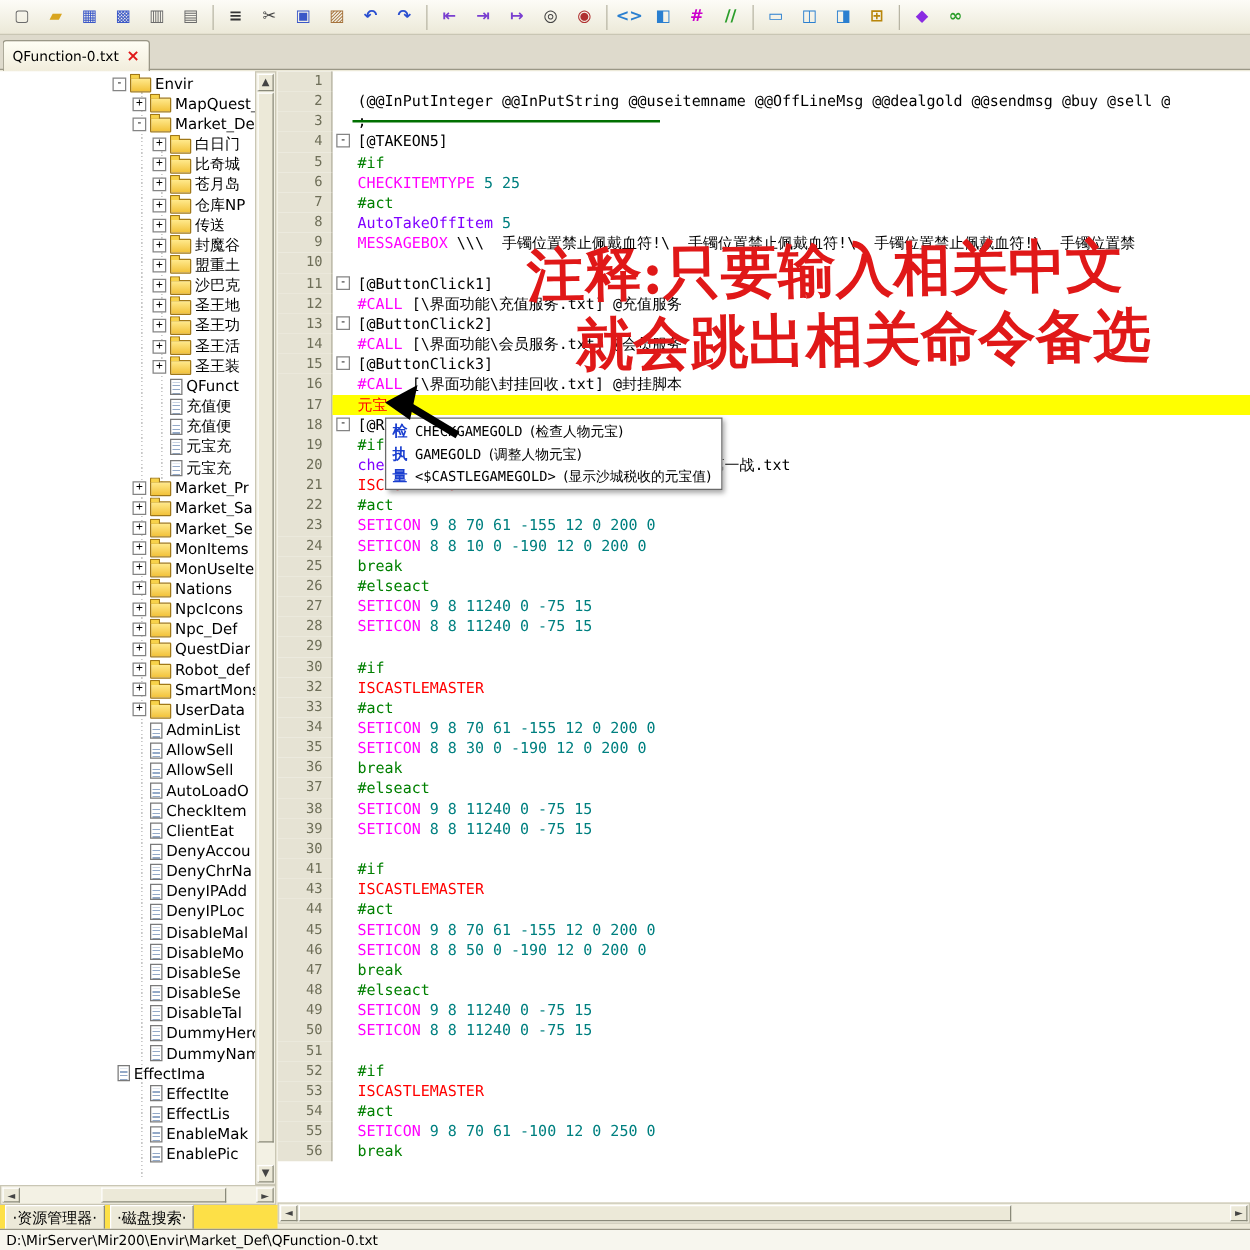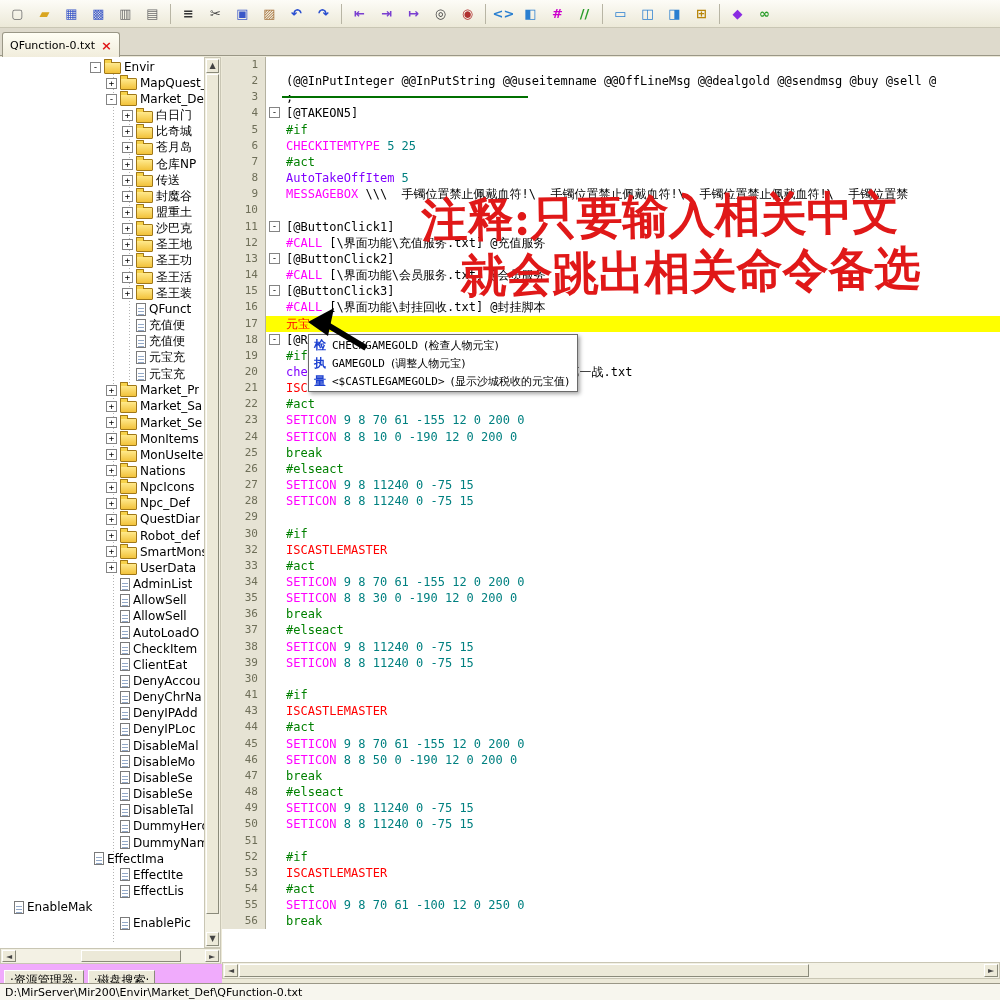--- a/index.html
+++ b/index.html
@@ -39,22 +39,22 @@
     background-image:repeating-linear-gradient(to bottom,transparent 0 2px,#93a9c8 2px 3px);background-size:6px 100%;background-position:1px 2px;background-repeat:no-repeat;}
   .tlabel{overflow:hidden;}
 
   
   .sb{position:absolute;background:#f3f1e4;border:1px solid #c9c6b4;box-sizing:border-box;}
   .sb-btn{position:absolute;background:#ece9d8;border:1px solid;border-color:#fff #8a8a7a #8a8a7a #fff;
     font:8px/12px "DejaVu Sans",sans-serif;text-align:center;color:#444;box-sizing:border-box;}
   .sb-thumb{position:absolute;background:#ece9d8;border:1px solid;border-color:#fff #8a8a7a #8a8a7a #fff;box-sizing:border-box;}
 
   
-  #panel-tabs{position:absolute;left:0;top:964px;width:222px;height:32px;background:#f0abfc;
-    display:flex;align-items:center;gap:4px;padding-left:4px;box-sizing:border-box;}
+  #panel-tabs{position:absolute;left:0;top:964px;width:222px;height:32px;background:#fde047;
+    display:flex;align-items:flex-start;gap:4px;padding-left:4px;box-sizing:border-box;}
   .ptab{padding:1px 5px;font-size:12px;background:#ece9d8;border:1px solid;border-color:#fff #8a8a7a #8a8a7a #fff;cursor:default;}
 
   
   #statusbar{position:absolute;left:0;top:983px;width:1000px;height:17px;background:#f7f6ee;
     border-top:1px solid #9a9786;font-size:11px;color:#000;display:flex;align-items:center;padding-left:5px;box-sizing:border-box;}
 
   
   #editor{position:absolute;left:222px;top:57px;width:778px;height:905px;background:#fff;overflow:hidden;}
   .erow{display:flex;height:16.16px;}
   .lnum{flex:0 0 44px;box-sizing:border-box;text-align:right;padding-right:7px;
@@ -392,21 +392,21 @@
         <div class="trow" style="padding-left: 106px;">
           <span class="exsp"></span>
           <span class="fi"></span>
           <span class="tlabel">EffectIte</span>
         </div>
         <div class="trow" style="padding-left: 106px;">
           <span class="exsp"></span>
           <span class="fi"></span>
           <span class="tlabel">EffectLis</span>
         </div>
-        <div class="trow" style="">
+        <div class="trow" style="padding-left: 106px;">
           <span class="exsp"></span>
           <span class="fi"></span>
           <span class="tlabel">EnableMak</span>
         </div>
         <div class="trow" style="padding-left: 106px;">
           <span class="exsp"></span>
           <span class="fi"></span>
           <span class="tlabel">EnablePic</span>
         </div>
       </div>

